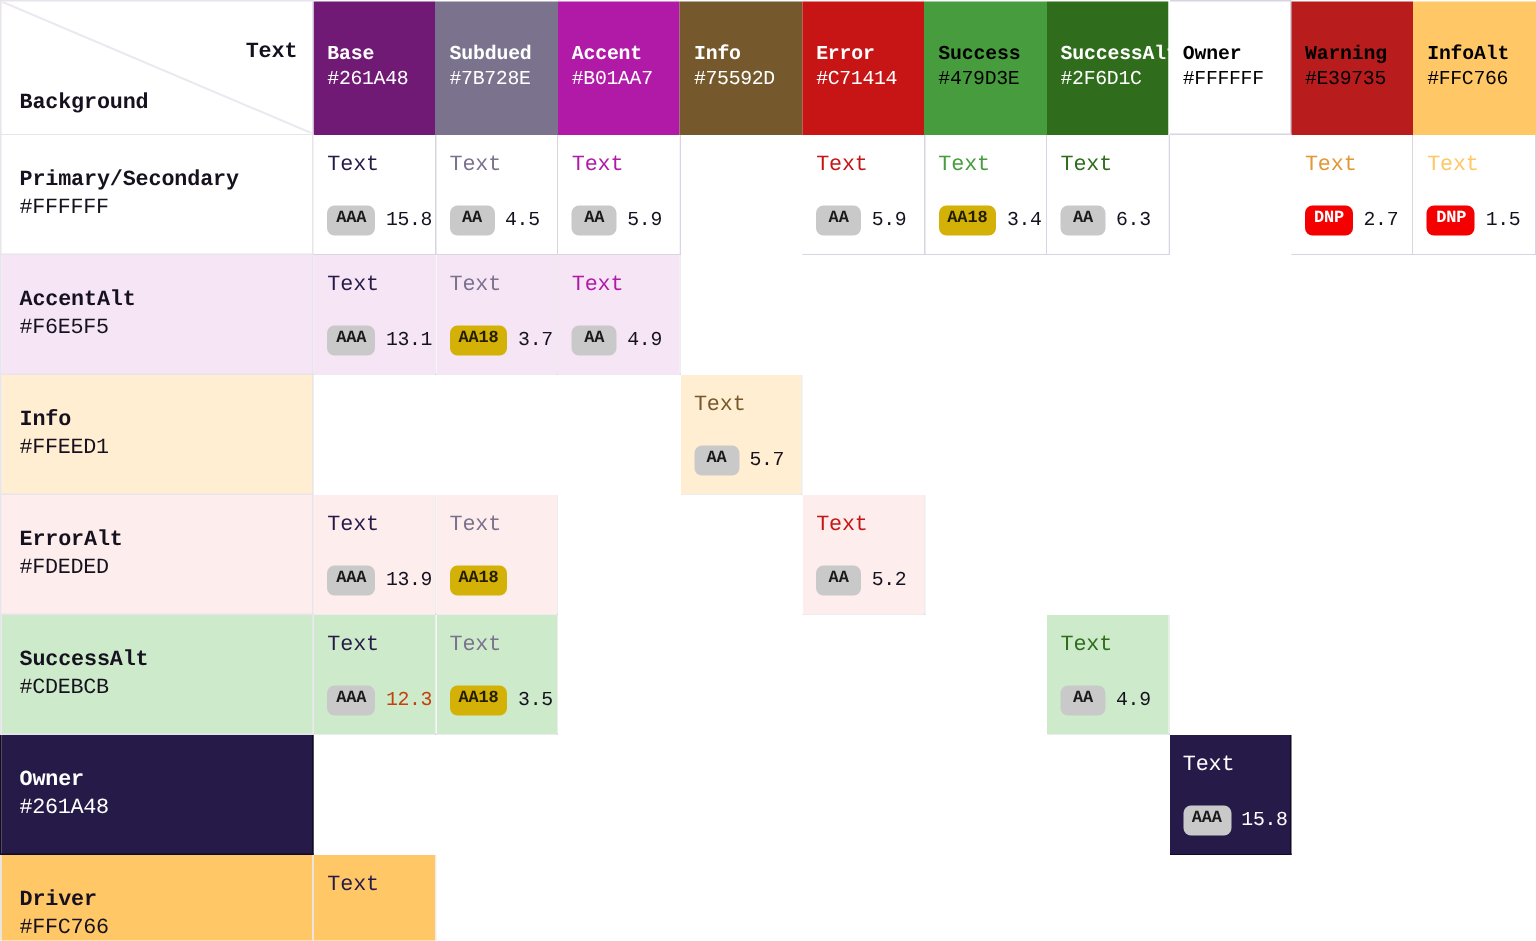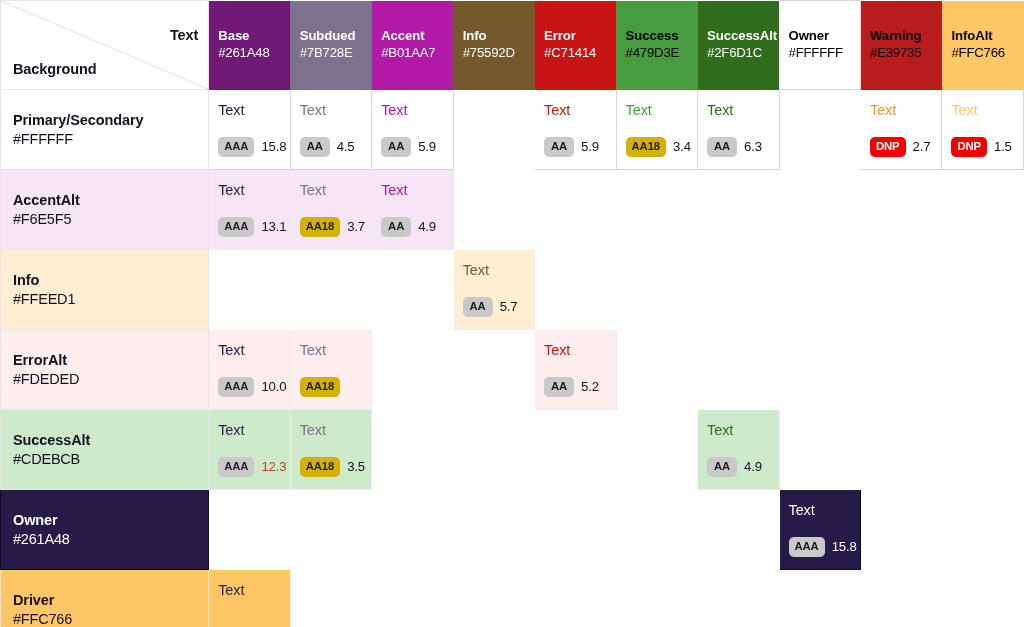--- a/index.html
+++ b/index.html
@@ -4,21 +4,21 @@
 <style>
   * { box-sizing: border-box; margin: 0; padding: 0; }
   html, body {
     width: 1024px; height: 627px;
     background: #ffffff;
     font-family: "Liberation Sans", sans-serif;
     overflow: hidden;
   }
   #matrix {
     position: relative;
-    width: 928px; height: 627px;
+    width: 928px; height: 627px; font-family: Liberation Mono, monospace;
   }
   table {
     border-collapse: collapse;
     table-layout: fixed;
     width: 1024px;
   }
   col.labelcol { width: 207px; }
   col.datacol  { width: 81px;  }
 
   
@@ -311,21 +311,21 @@
         </tr>
         <tr>
           <td class="rowhead" style="background: rgb(253, 237, 237); color: rgb(22, 17, 31);">
             <span class="nm">ErrorAlt</span>
             <span class="hx">#FDEDED</span>
           </td>
           <td class="cell filled" style="background: rgb(253, 237, 237);">
             <span class="sample" style="color: rgb(38, 26, 72);">Text</span>
             <span class="scorewrap">
               <span class="badge lvl-AAA">AAA</span>
-              <span class="ratio" style="color: rgb(22, 17, 31);">10.0</span>
+              <span class="ratio" style="color: rgb(22, 17, 31);">13.9</span>
             </span>
           </td>
           <td class="cell filled" style="background: rgb(253, 237, 237);">
             <span class="sample" style="color: rgb(123, 114, 142);">Text</span>
             <span class="scorewrap">
               <span class="badge lvl-AA18">AA18</span>
               <span class="ratio" style="color: #1d4ed8; margin-left: 38px;">3.9</span>
             </span>
           </td>
           <td class="cell empty"></td>

